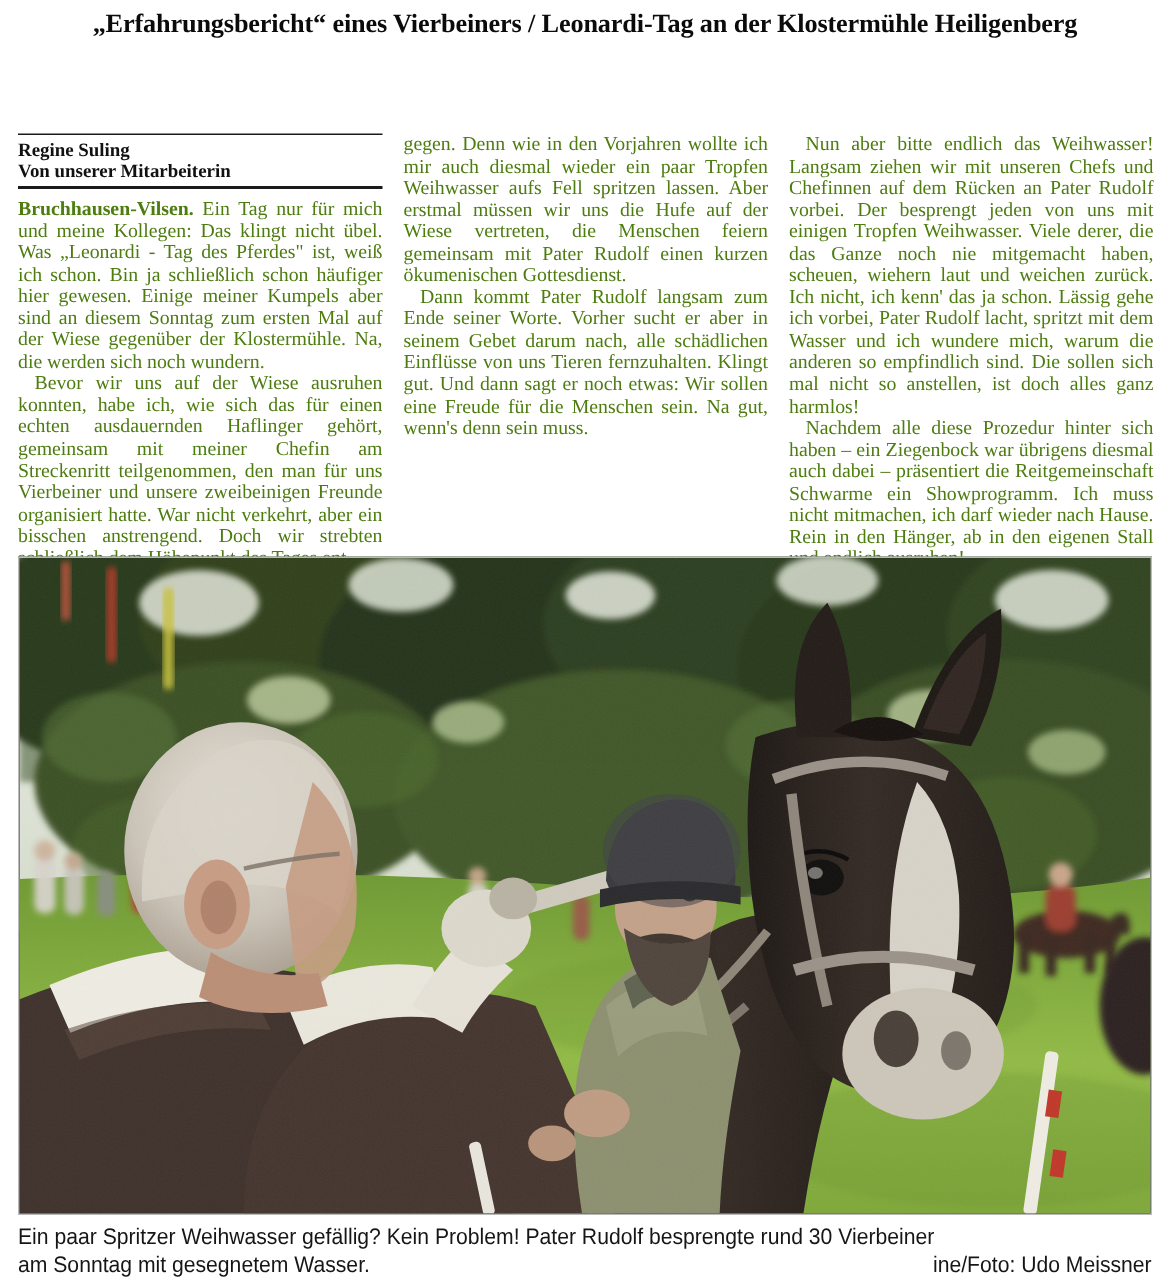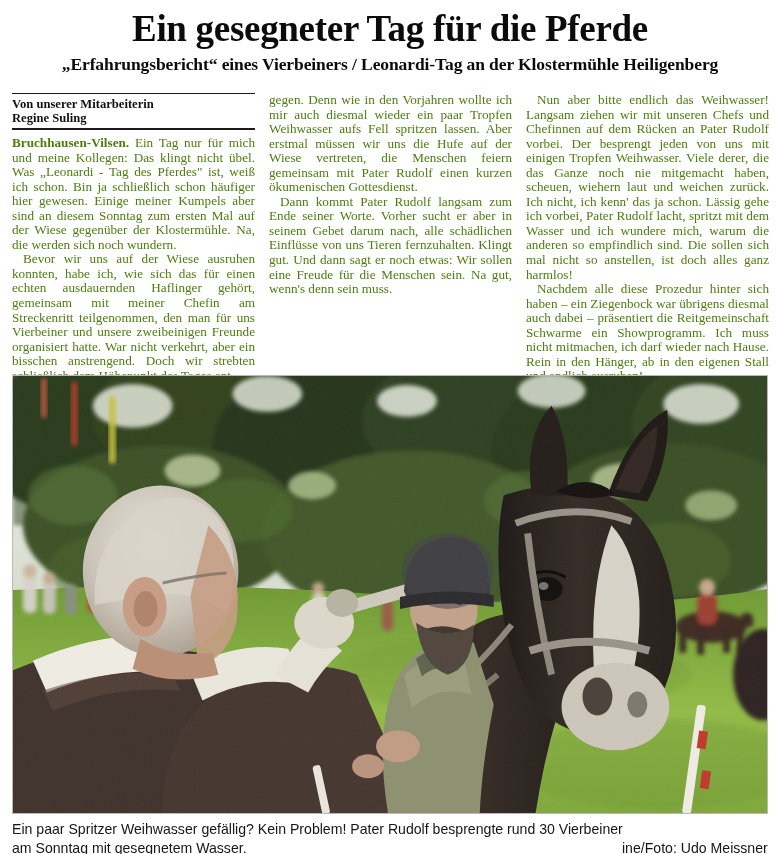--- a/index.html
+++ b/index.html
@@ -145,30 +145,29 @@
   }
   .caption .line2 {
     clear: none;
   }
 </style>
 </head>
 <body>
 
 <div class="page">
 
-  <h1 class="headline">Ein gesegneter Tag für die Pferde</h1>
   <h2 class="subheadline">„Erfahrungsbericht“ eines Vierbeiners / Leonardi-Tag an der Klostermühle Heiligenberg</h2>
 
   <div class="columns">
 
     <div class="col c1">
       <div class="rule-top"></div>
       <div class="byline">
+        <div>Regine Suling</div>
         <div>Von unserer Mitarbeiterin</div>
-        <div>Regine Suling</div>
       </div>
       <div class="rule-bottom"></div>
       <div class="body-text">
         <p class="first"><span class="dateline">Bruchhausen-Vilsen.</span><span> Ein Tag nur für mich und meine Kollegen: Das klingt nicht übel. Was „Leonardi - Tag des Pferdes" ist, weiß ich schon. Bin ja schließlich schon häufiger hier gewesen. Einige meiner Kumpels aber sind an diesem Sonntag zum ersten Mal auf der Wiese gegenüber der Klostermühle. Na, die werden sich noch wundern.</span></p>
         <p>Bevor wir uns auf der Wiese ausruhen konnten, habe ich, wie sich das für einen echten ausdauernden Haflinger gehört, gemeinsam mit meiner Chefin am Streckenritt teilgenommen, den man für uns Vierbeiner und unsere zweibeinigen Freunde organisiert hatte. War nicht verkehrt, aber ein bisschen anstrengend. Doch wir strebten schließlich dem Höhepunkt des Tages ent-</p>
       </div>
     </div>
 
     <div class="col c2">
       <div class="body-text">

